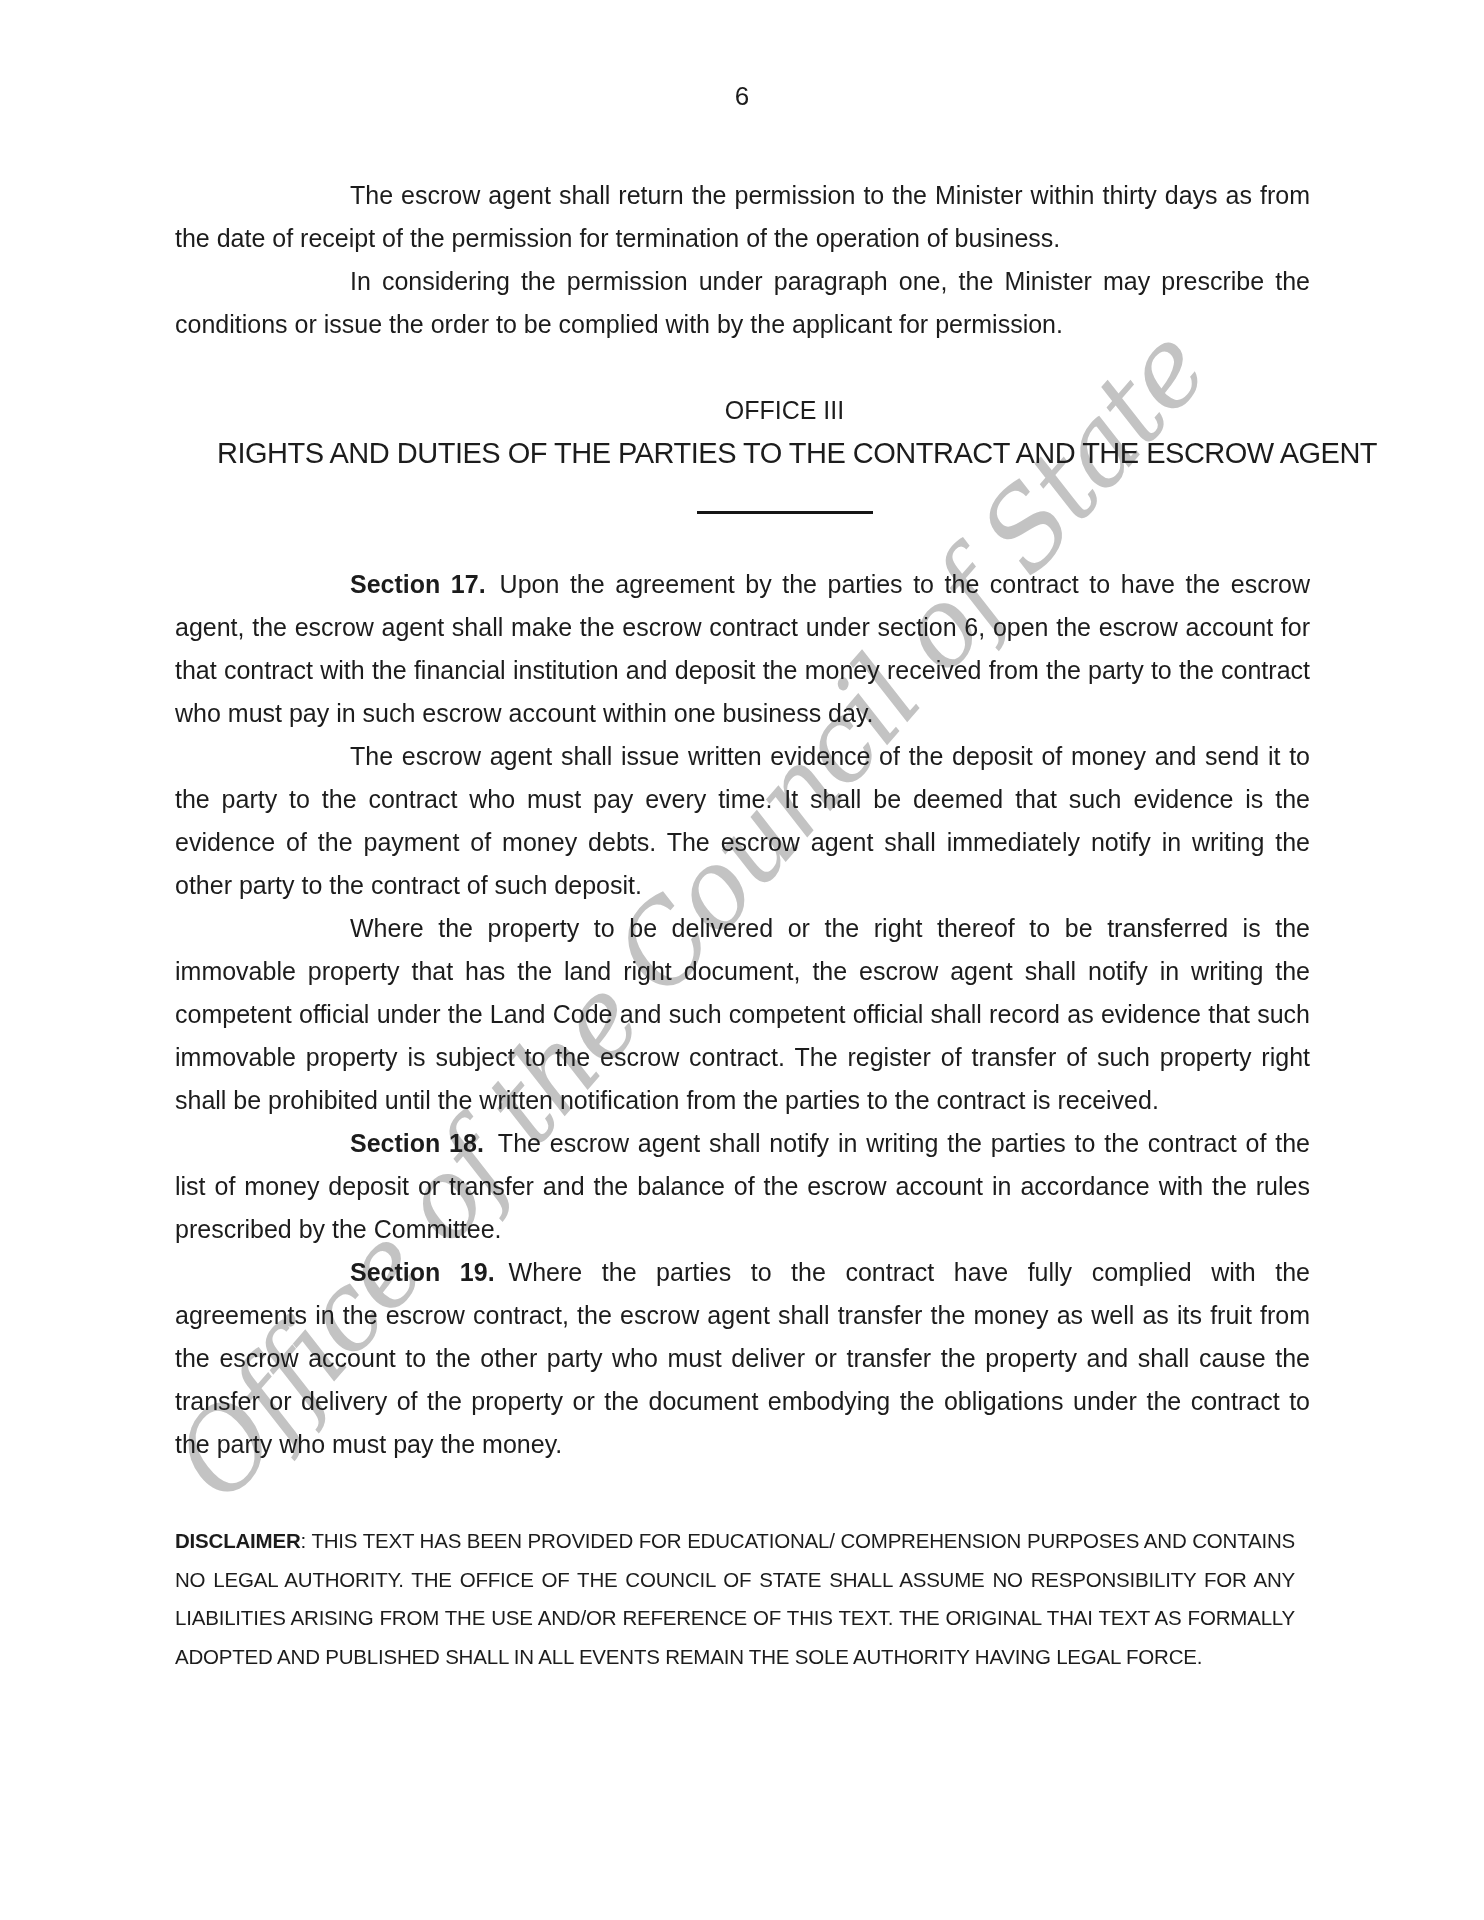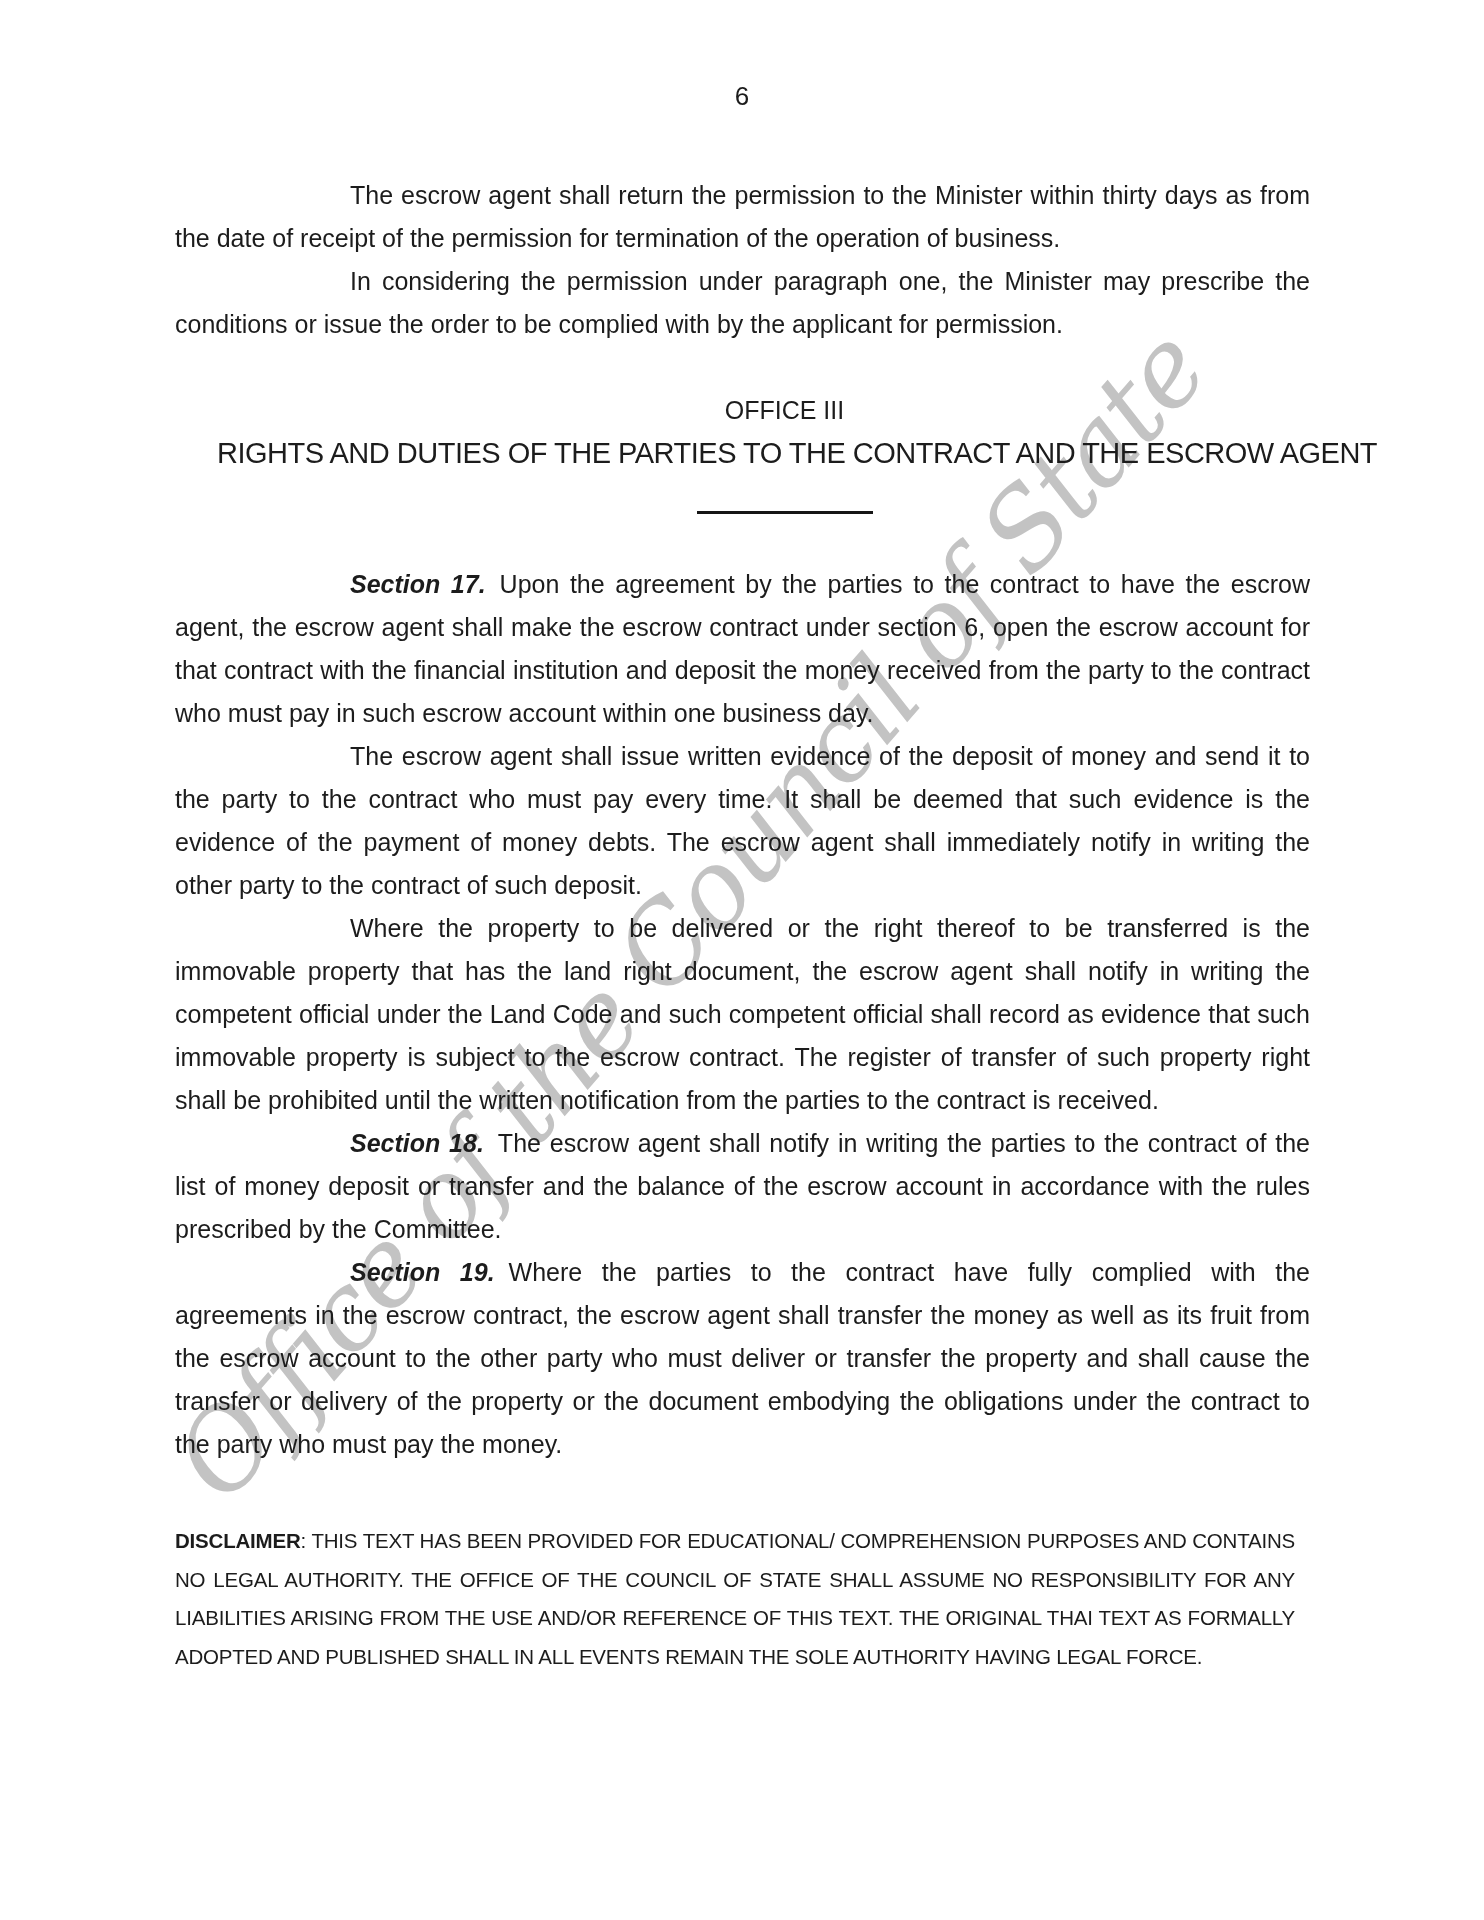--- a/index.html
+++ b/index.html
@@ -69,21 +69,20 @@
   hr.rule {
     width: 176px;
     border: none;
     border-top: 3px solid #161616;
     margin: 36px auto 49px auto;
     transform: translateX(42px);
   }
   .sec-label {
     font-weight: bold;
     margin-right: 14px;
-    font-style: italic;
   }
   .gap-before {
     margin-top: 46px;
   }
   p.disclaimer {
     margin: 56px 15px 0 0;
     text-indent: 0;
     font-size: 20.5px;
     line-height: 38.5px;
     letter-spacing: -0.2px;

